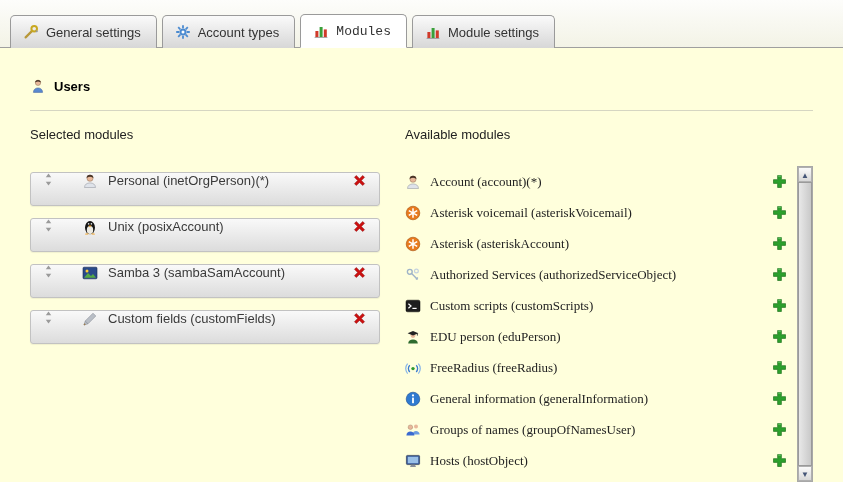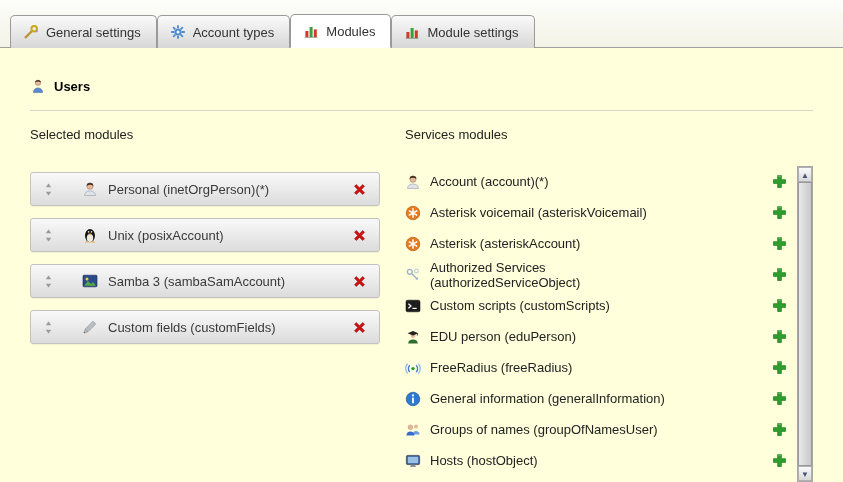--- a/index.html
+++ b/index.html
@@ -7,68 +7,69 @@
   body {
     width:843px; height:482px; overflow:hidden;
     background:#ffffdc;
     font-family:"Liberation Sans", sans-serif;
     font-size:13px; color:#222;
   }
   .stage { position:relative; width:843px; height:482px; }
 
   
   .tabbar {
-    display:flex; align-items:flex-end; 
+    display:flex; align-items:flex-end; gap:5px;
     padding:8px 10px 0 10px;
     border-bottom:1px solid #9f9f9f;
     background:linear-gradient(#fdfdfb,#f3f3e6);
     height:48px;
   }
   .tab {
     display:flex; align-items:center; gap:7px;
     padding:8px 15px 8px 12px;
     border:1px solid #9a9a9a; border-bottom:none;
     border-radius:5px 5px 0 0;
     background:linear-gradient(#fafafa,#d7d7d7);
     color:#333; cursor:pointer; white-space:nowrap;
     margin-bottom:-1px;
   }
   .tab.active {
     background:#ffffff;
     border-bottom:1px solid #ffffff;
+    font-family:Liberation Mono, monospace;
   }
 
   
   .content { padding:0 30px; }
   .section-head {
     display:flex; align-items:center; gap:8px;
     margin-top:30px; padding-bottom:16px;
     border-bottom:1px solid #d6d6c2;
     font-weight:bold; color:#000;
   }
   .columns { display:flex; margin-top:16px; }
   .col-left { width:350px; }
   .col-right { margin-left:25px; flex:1; }
   .col-heading { color:#222; }
 
   
   .sel-list { margin-top:30px; }
   .sel-row {
-    display:flex; align-items:center;
+    display:flex; 
     height:34px; margin-bottom:12px; padding:0 12px;
     border:1px solid #c2c2c2; border-radius:3px;
     background:linear-gradient(#f9f9f9,#dcdcdc);
     box-shadow:0 1px 1px rgba(0,0,0,0.06);
   }
   .sel-row .mod { margin-left:28px; }
   .sel-label { margin-left:10px; color:#3a3a3a; }
   .sel-row .del { margin-left:auto; cursor:pointer; }
 
   
-  .avail { display:flex; margin-top:24px; height:316px; }
+  .avail { display:flex; margin-top:24px; height:316px;font-family:Liberation Serif, serif; }
   .av-list { flex:1; }
   .av-row { display:flex; align-items:center; min-height:31px; }
   .av-label { margin-left:9px; max-width:262px; line-height:15px; color:#222; }
   .av-row .add { margin-left:auto; margin-right:10px; cursor:pointer; }
 
   
   .scrollbar {
     width:16px; height:316px; flex:none;
     border:1px solid #a8a8a8; background:#f2f2f2;
     display:flex; flex-direction:column;
@@ -295,21 +296,21 @@
             <span class="sel-label">Custom fields (customFields)</span>
             <svg class="del">
                 <use href="#i-x"></use>
               </svg>
           </div>
 
         </div>
       </div>
 
       <div class="col-right">
-        <div class="col-heading">Services modules</div>
+        <div class="col-heading">Available modules</div>
         <div class="avail">
           <div class="av-list">
 
             <div class="av-row">
               <svg class="icon mod">
                   <use href="#i-person"></use>
                 </svg>
               <span class="av-label">Account (account)(*)</span>
               <svg class="add">
                   <use href="#i-plus"></use>

